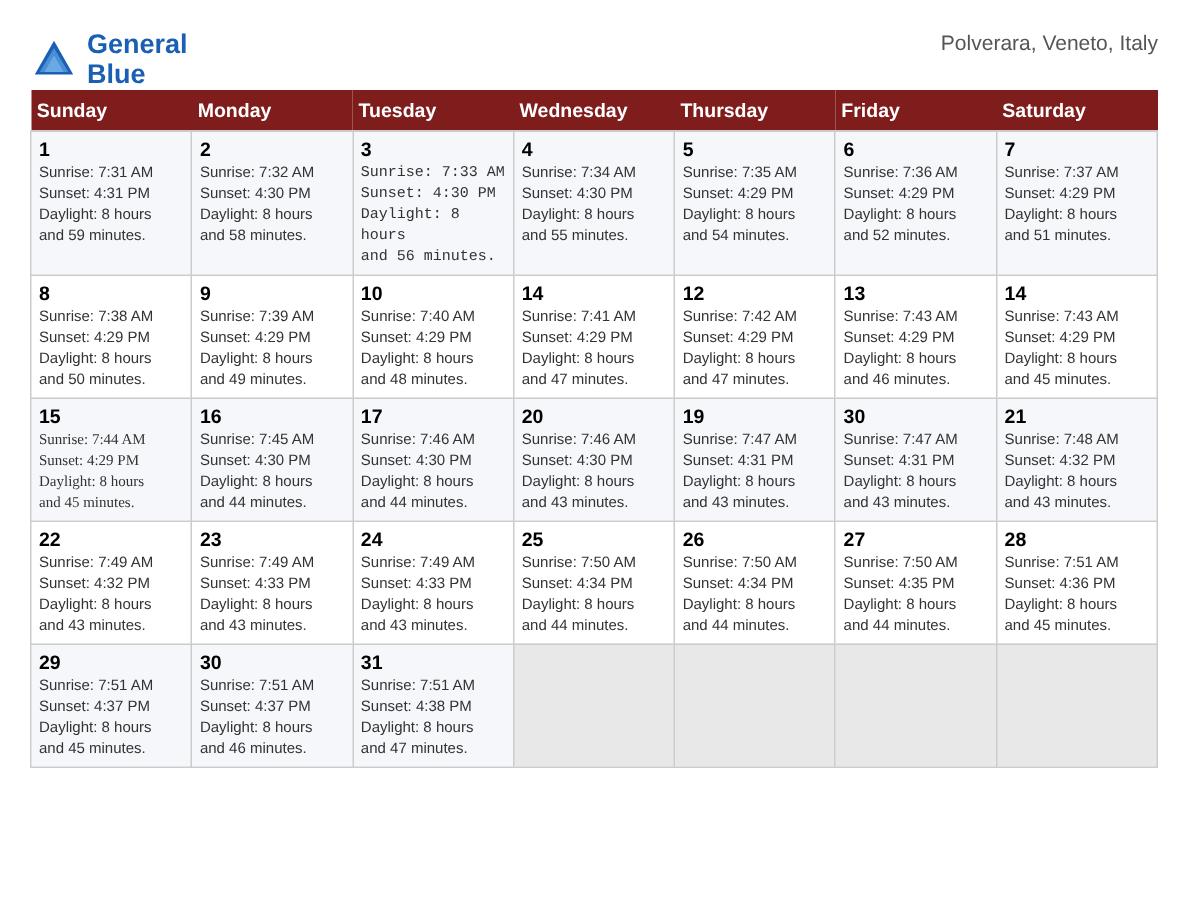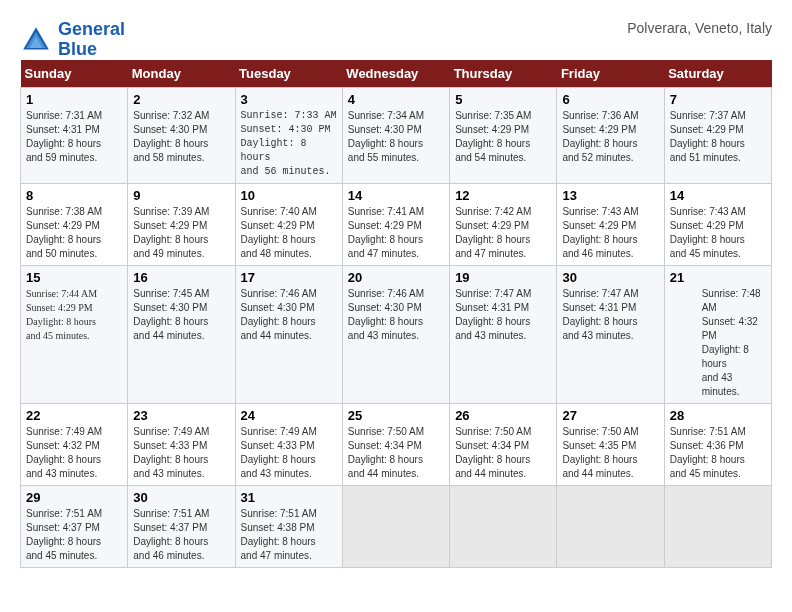--- a/index.html
+++ b/index.html
@@ -262,21 +262,21 @@
         </td>
         <td>
           <div class="day-num">30</div>
           <div class="day-info" style="white-space: pre-line;">Sunrise: 7:47 AM
 Sunset: 4:31 PM
 Daylight: 8 hours
 and 43 minutes.</div>
         </td>
         <td>
           <div class="day-num">21</div>
-          <div class="day-info" style="white-space: pre-line; margin-left: 32px;">Sunrise: 7:48 AM
+          <div class="day-info" style="white-space: pre-line;">Sunrise: 7:48 AM
 Sunset: 4:32 PM
 Daylight: 8 hours
 and 43 minutes.</div>
         </td>
       </tr>
       <tr>
         <td>
           <div class="day-num">22</div>
           <div class="day-info" style="white-space: pre-line;">Sunrise: 7:49 AM
 Sunset: 4:32 PM

